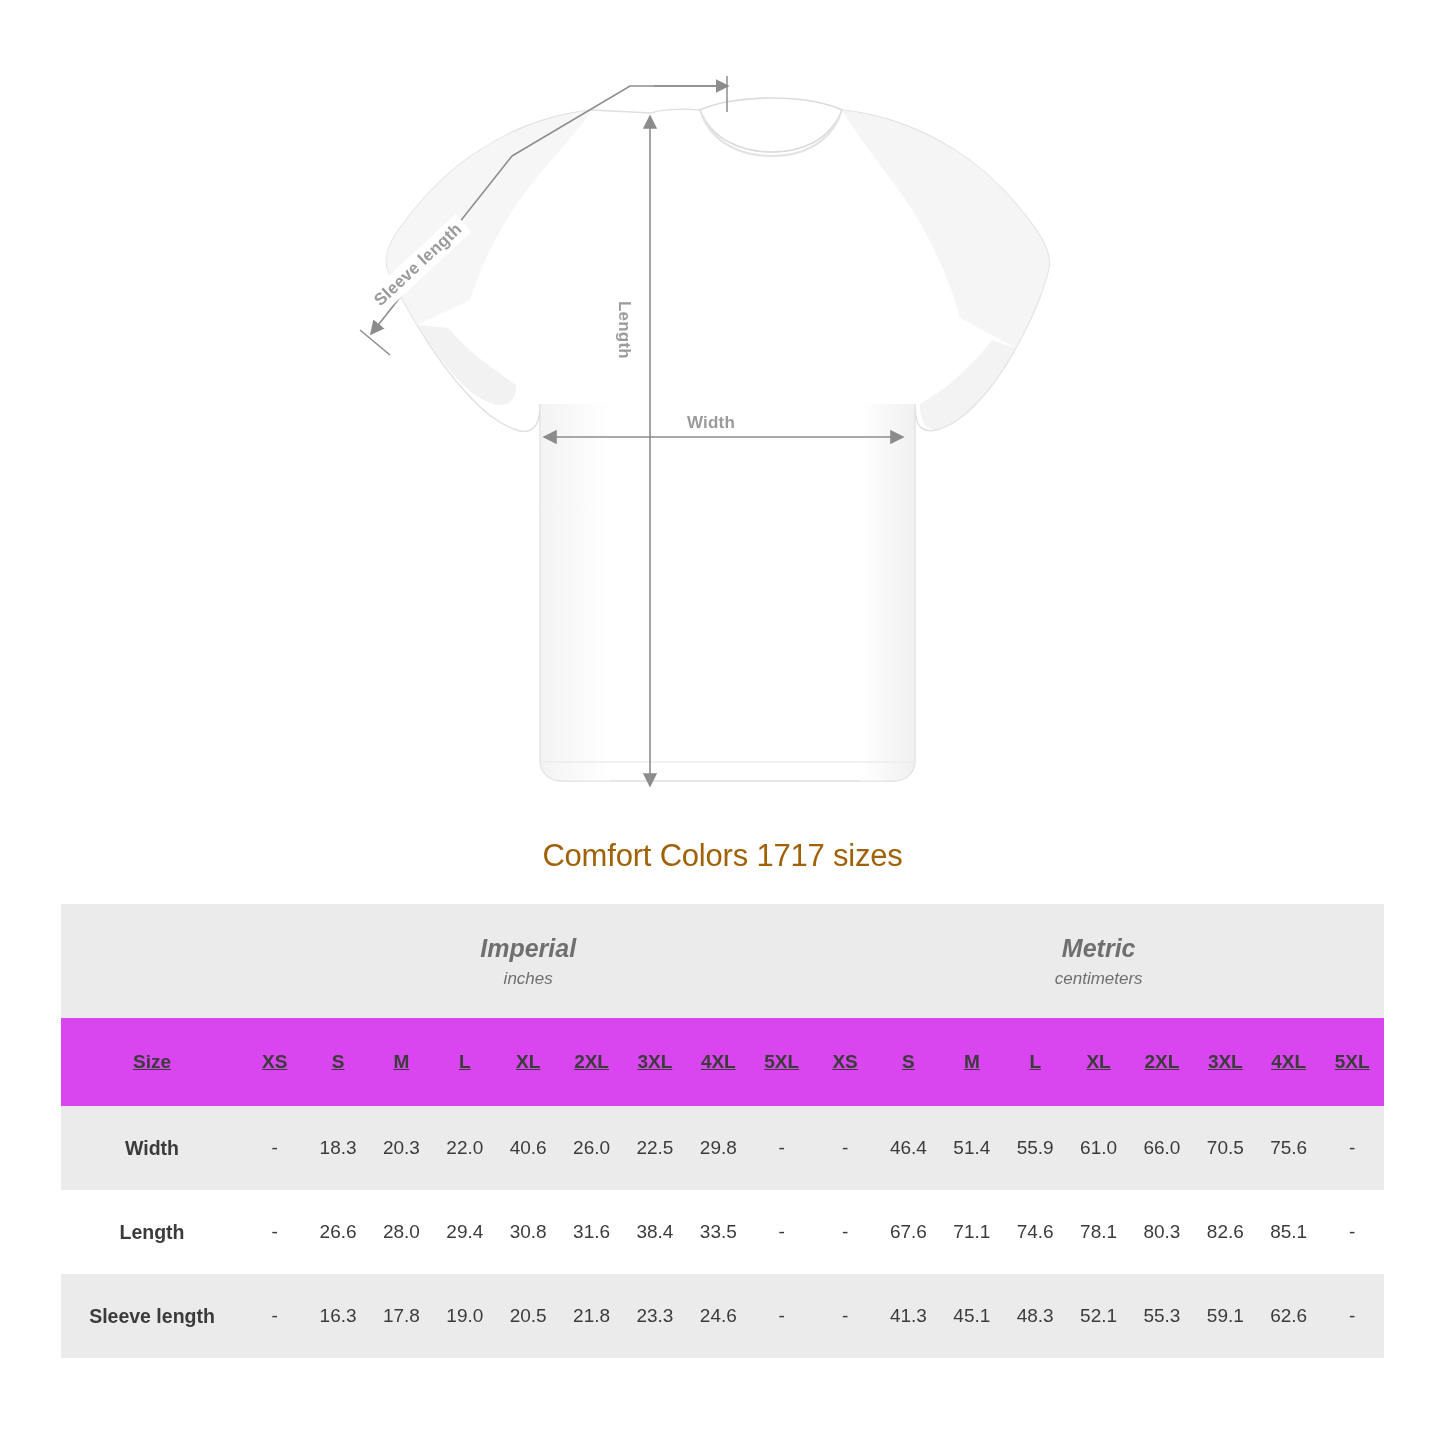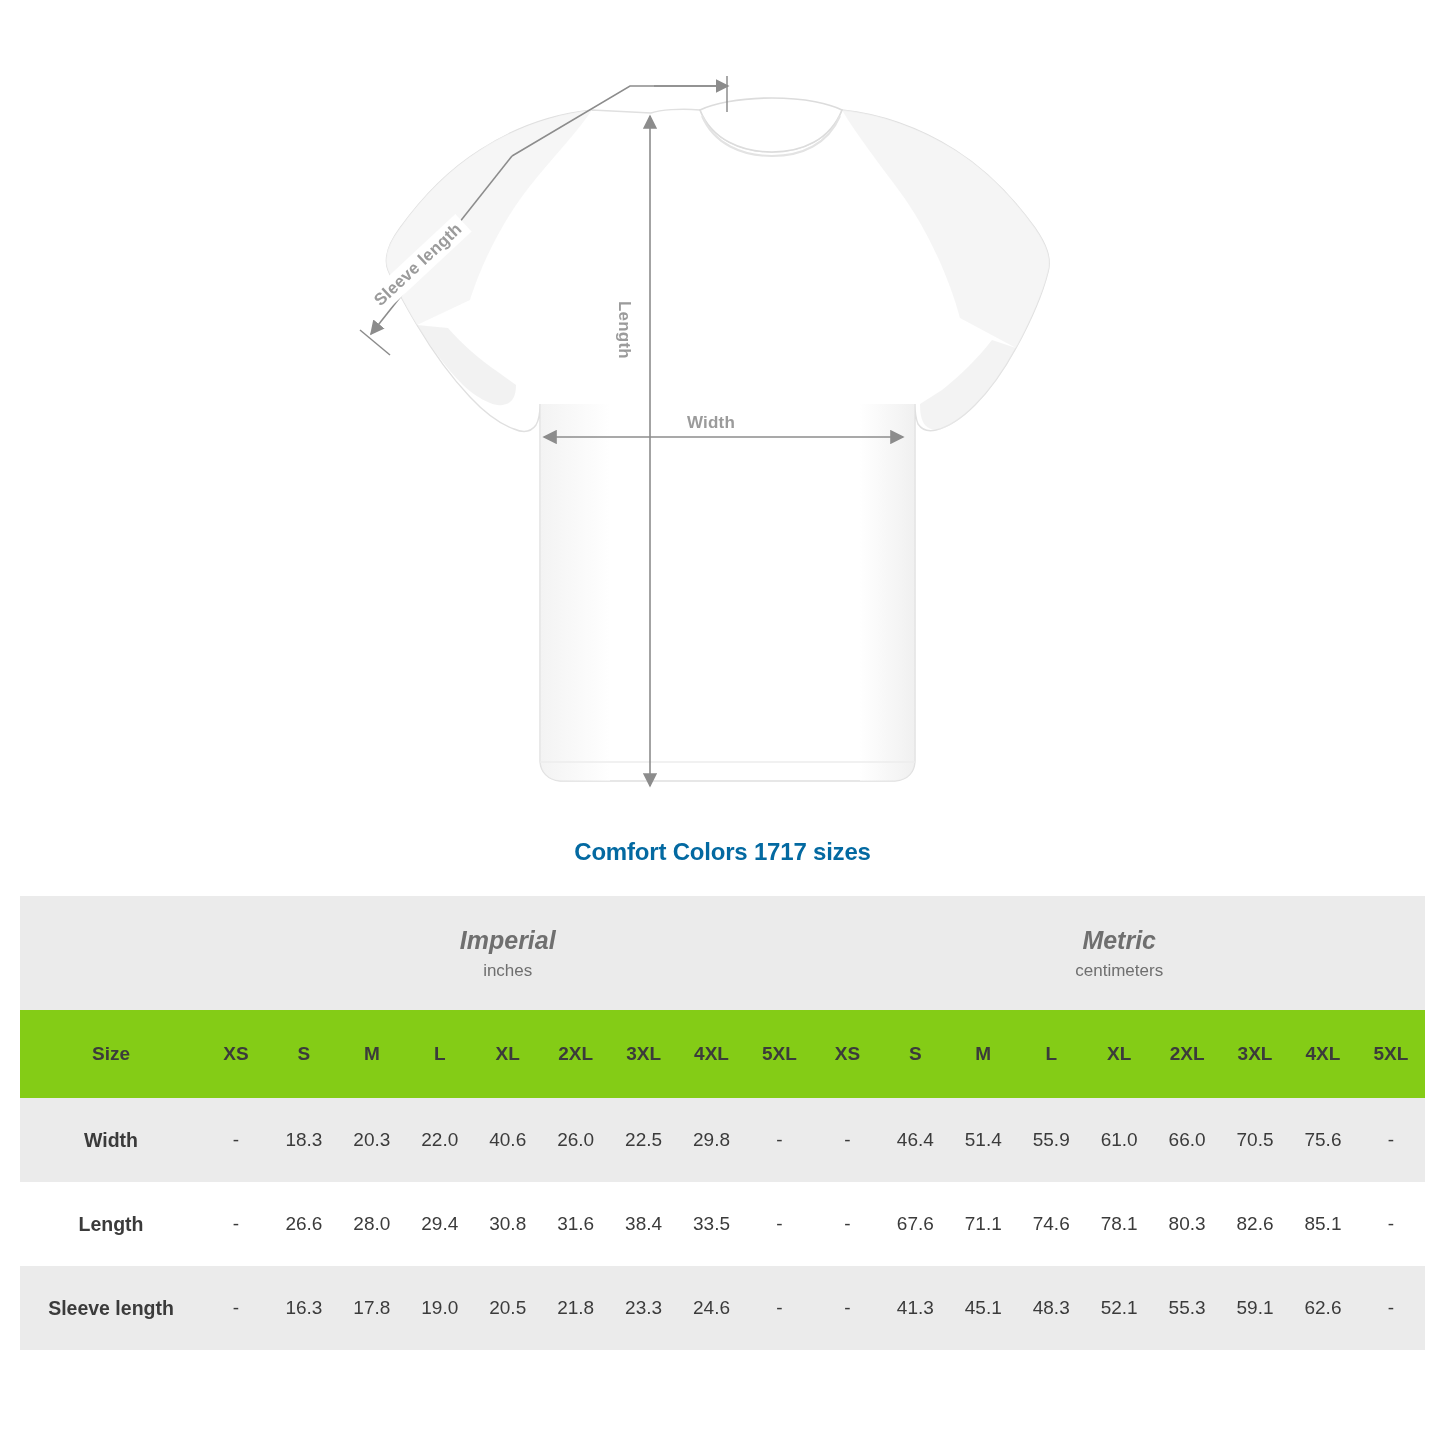--- a/index.html
+++ b/index.html
@@ -57,36 +57,36 @@
     background: #ffffff;
     padding: 2px 6px;
   }
 
   
   .title-block {
     text-align: center;
     margin-top: 8px;
   }
   .chart-title {
-    font-size: 24px;
-    font-weight: bold;
-    color: #0369a1;
+    font-size: 31px;
+    font-weight: normal;
+    color: #a16207;
     letter-spacing: -0.2px;
   }
   .chart-note {
     font-size: 17.5px;
     font-style: italic;
     color: #555555;
     margin-top: 16px;
   }
 
   
   .table-wrap {
     margin-top: 30px;
-    padding: 0 20px;
+    padding: 0 61px;
     box-sizing: border-box;
     width: 1445px;
   }
   table.size-table {
     border-collapse: collapse;
     width: 100%;
     table-layout: fixed;
   }
   table.size-table td,
   table.size-table th {
@@ -100,29 +100,31 @@
     padding: 0;
   }
   .unit-name {
     font-size: 25px;
     font-style: italic;
     font-weight: bold;
     color: #6f6f6f;
   }
   .unit-sub {
     font-size: 17px;
+    font-style: italic;
     color: #6f6f6f;
     margin-top: 6px;
   }
   .head-row td {
-    background: #84cc16;
+    background: #d946ef;
     height: 86px;
     font-size: 19px;
     font-weight: bold;
     color: #3b3b3b;
+    text-decoration: underline;
   }
   .head-row td.rowhead {
     font-size: 19px;
   }
   .data-row td {
     height: 82px;
     font-size: 19px;
     color: #3b3b3b;
   }
   .data-row.alt td {

